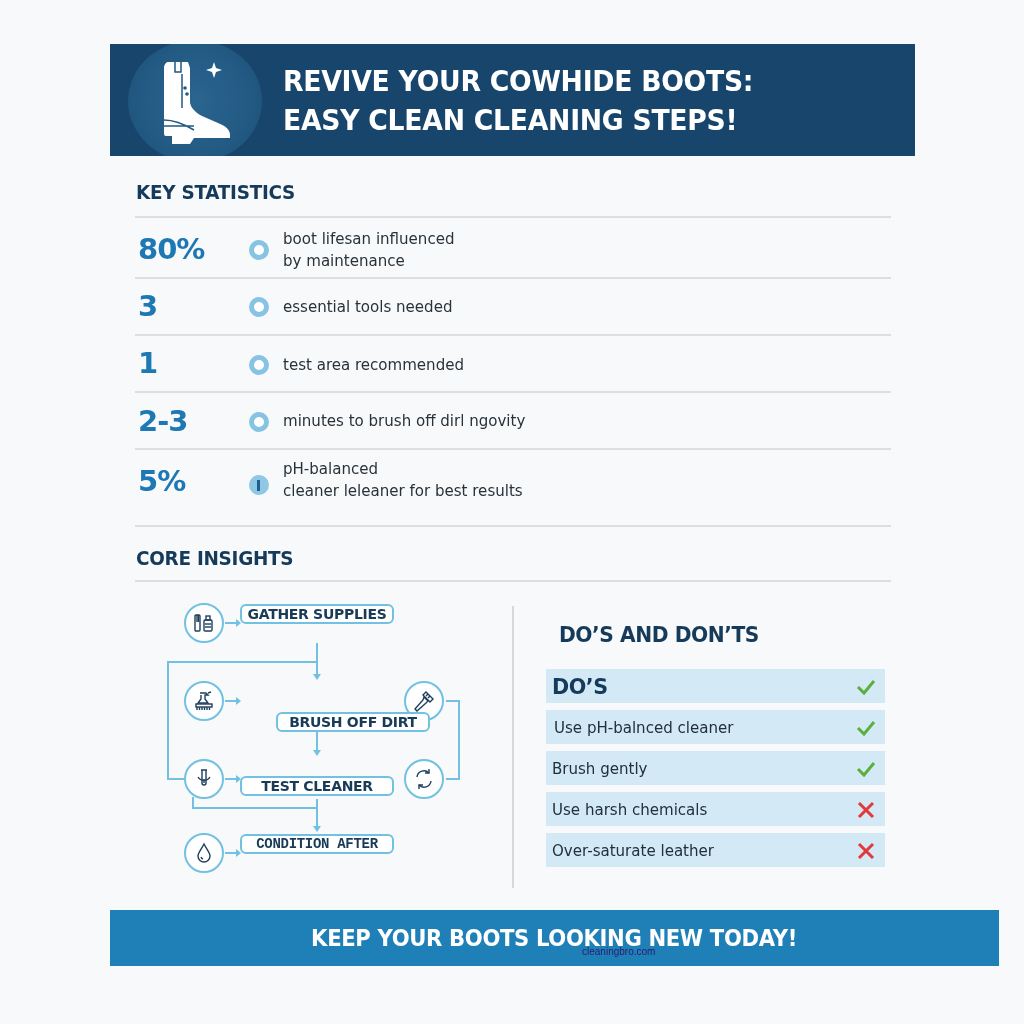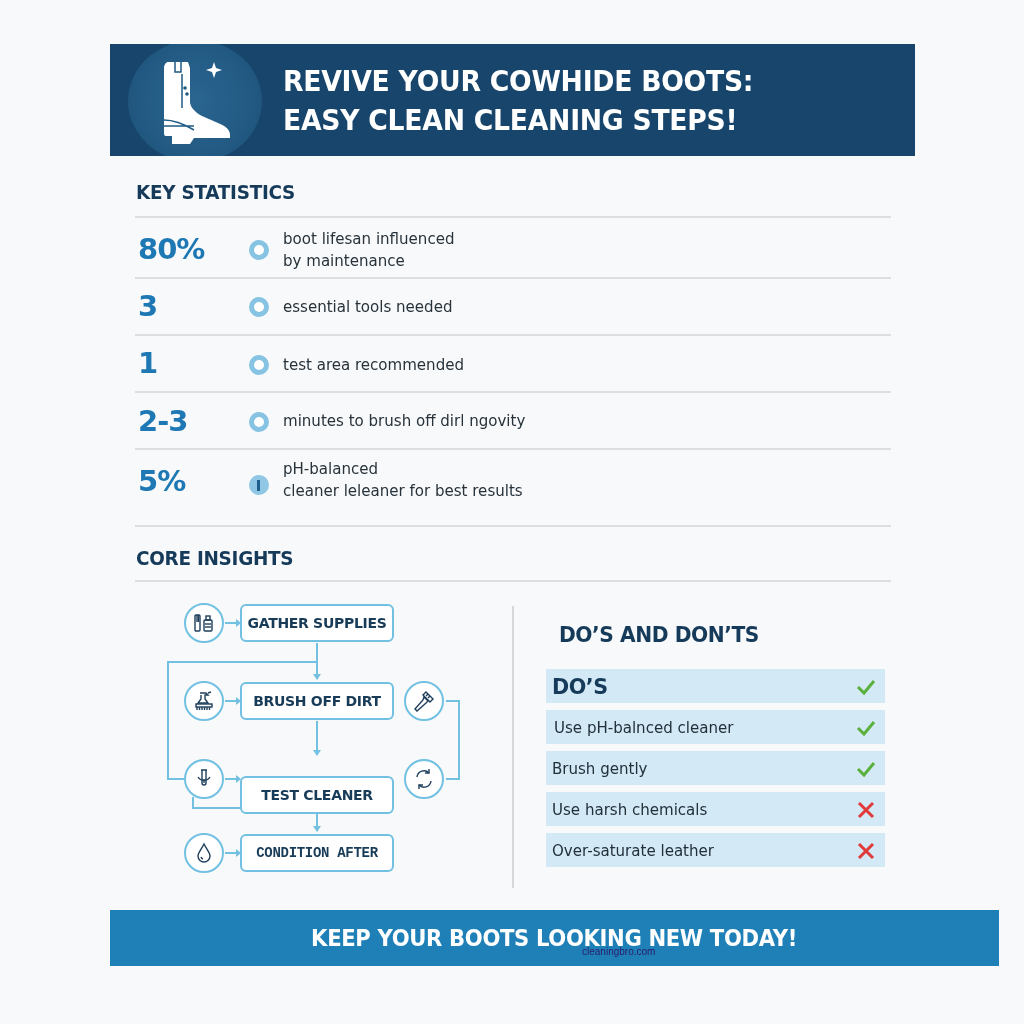--- a/index.html
+++ b/index.html
@@ -38,21 +38,21 @@
   }
   .stat-dot.half { border-color: #8fc7e4; background: #8fc7e4; }
   .stat-dot.half::after {
     content: ""; position: absolute; left: 3px; top: 0px; width: 3px; height: 11px; background: #1e5f8e;
   }
   .stat-label {
     position: absolute; left: 148px; color: #27323b; font-size: 16px; line-height: 22px; font-family: "DejaVu Sans", sans-serif;
     transform: scaleX(0.94); transform-origin: left top; white-space: nowrap;
   }
   .flow-box {
-    position: absolute; left: 240px; width: 154px; height: 38px; border: 2px solid #72c0e2; border-radius: 6px;
+    position: absolute; left: 240px; width: 154px; height: 20px; border: 2px solid #72c0e2; border-radius: 6px;
     background: #ffffff; color: #183b58; font-family: "DejaVu Sans", sans-serif; font-weight: bold; font-size: 14px;
     display: flex; align-items: center; justify-content: center; letter-spacing: -0.3px;
   }
   .flow-icon {
     position: absolute; width: 40px; height: 40px; border: 2px solid #72c0e2; border-radius: 50%; background: #ffffff;
     display: flex; align-items: center; justify-content: center;
   }
   .flow-icon svg { width: 24px; height: 24px; }
 
   .divider-v { position: absolute; left: 512px; top: 606px; width: 2px; height: 282px; background: #d5d8db; }
@@ -218,21 +218,21 @@
 <div class="flow-icon" style="left:404px;top:759px;">
   <svg viewBox="0 0 24 24" fill="none" stroke="#1f3f5c" stroke-width="1.4">
     <path d="M5 10 a7 7 0 0 1 12-4"></path>
       <polyline points="17,2 17,6 13,6"></polyline>
     <path d="M19 14 a7 7 0 0 1-12 4"></path>
       <polyline points="7,22 7,18 11,18"></polyline>
   </svg>
 </div>
 
 <div class="flow-box" style="top:604px;">GATHER SUPPLIES</div>
-<div class="flow-box" style="top:682px;">BRUSH OFF DIRT</div>
+<div class="flow-box" style="top:712px;margin-left:36px;">BRUSH OFF DIRT</div>
 <div class="flow-box" style="top:760px;margin-top:16px;">TEST CLEANER</div>
 <div class="flow-box" style="top:834px;font-family:Liberation Mono, monospace;">CONDITION AFTER</div>
 
 <div class="divider-v"></div>
 
 <div class="dos-title">DO’S AND DON’TS</div>
 
 <div class="dos-row head" style="top:669px;">
   <span class="txt">DO’S</span>
   <svg class="mark" viewBox="0 0 22 22">

